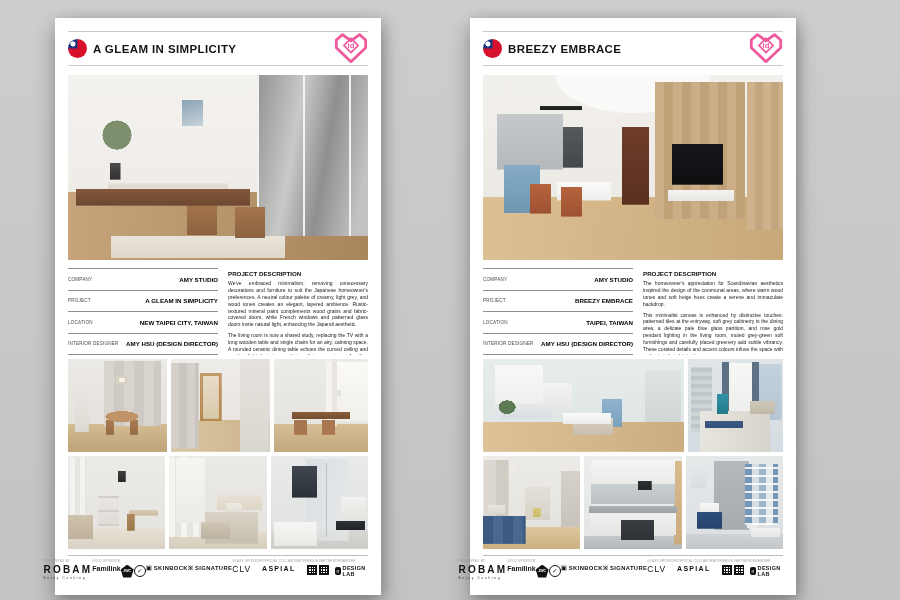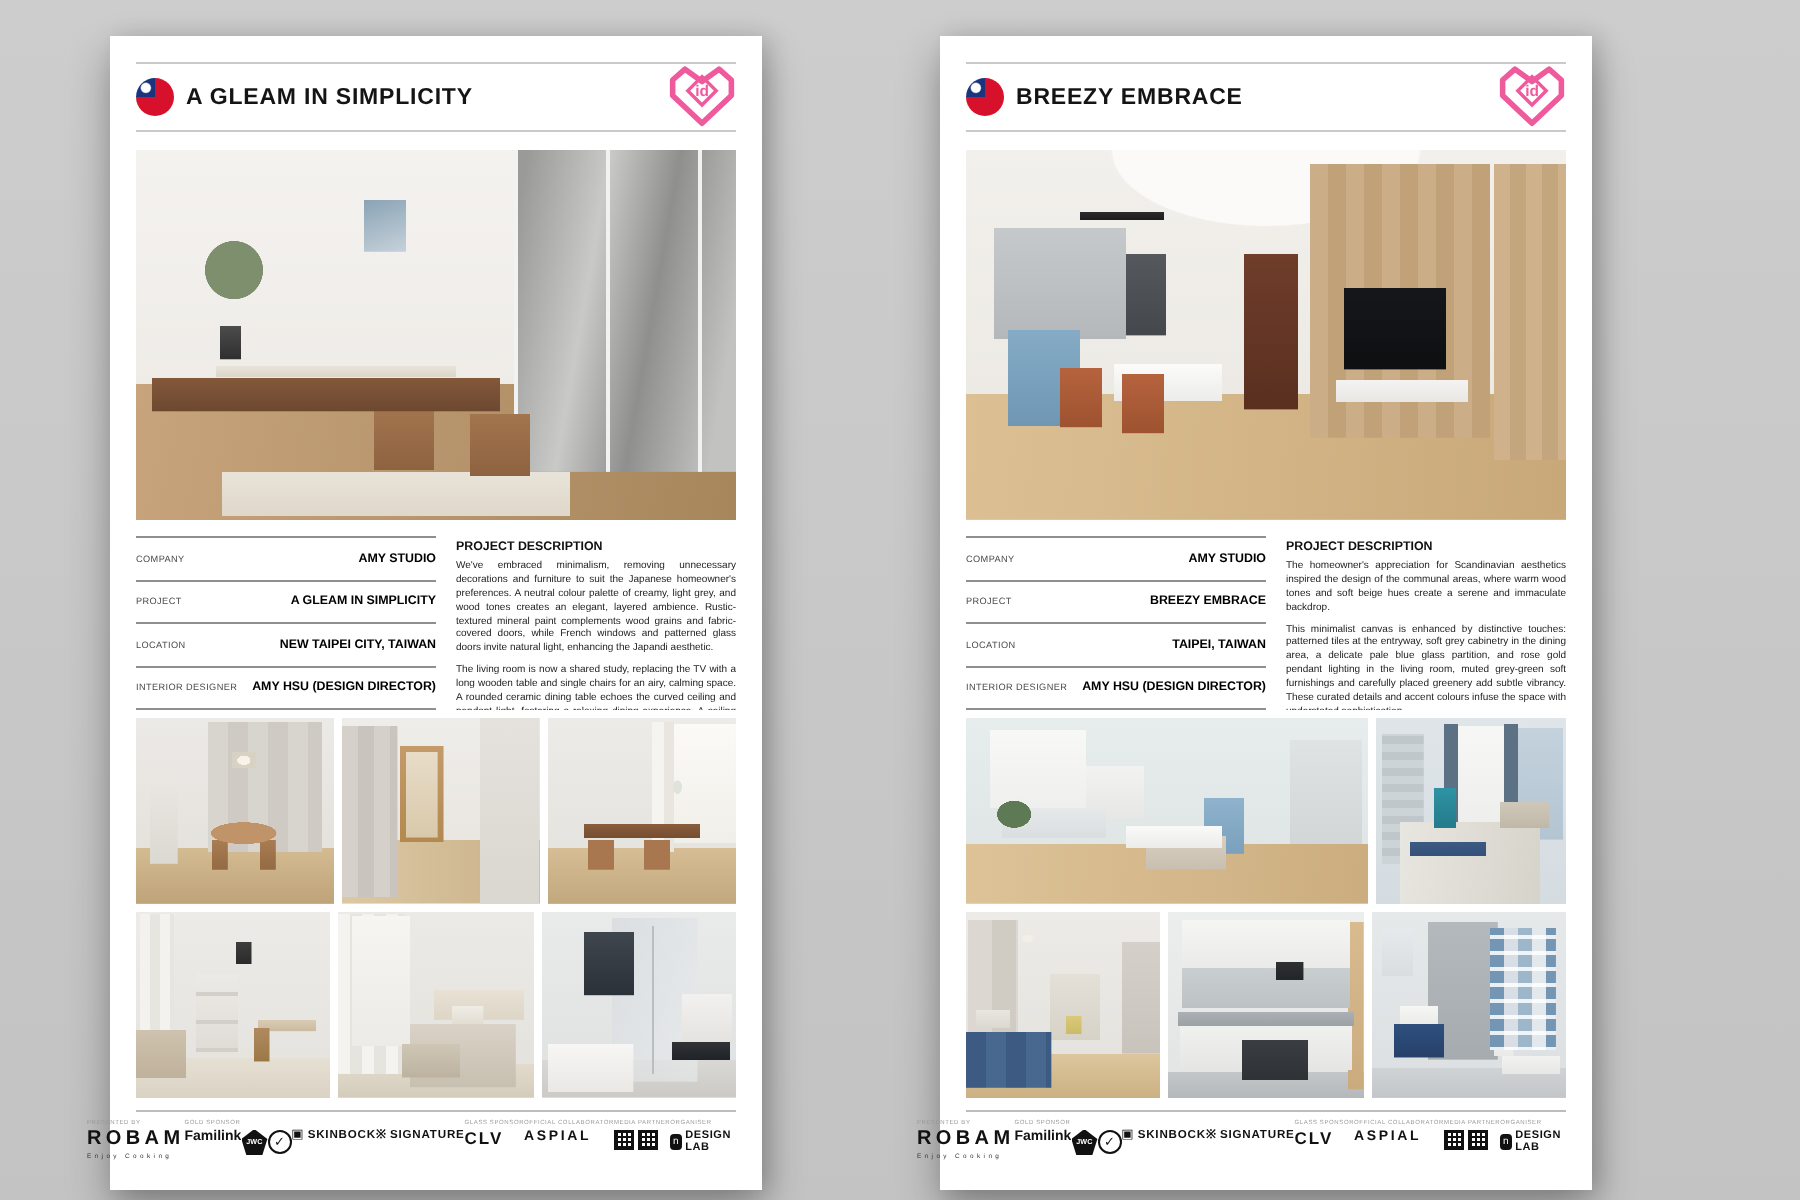--- a/index.html
+++ b/index.html
@@ -53,21 +53,21 @@
   .fam{font-size:7px;font-weight:800;color:#111;line-height:1;}
   .hrow{display:flex;align-items:center;gap:2px;}
   .sname{font-size:5.8px;font-weight:800;letter-spacing:.4px;color:#111;}
   .pent{width:13px;height:13px;background:#111;color:#fff;font-size:3.6px;font-weight:bold;
         clip-path:polygon(50% 0,100% 38%,81% 100%,19% 100%,0 38%);
         display:flex;align-items:center;justify-content:center;}
   .circ{width:12px;height:12px;border:1.3px solid #111;border-radius:50%;font-size:6.5px;color:#111;
         display:flex;align-items:center;justify-content:center;box-sizing:border-box;}
   .sqico{font-size:6.5px;line-height:1;color:#111;}
   .markico{font-size:6px;line-height:1;color:#111;font-weight:bold;}
-  .clv{font-size:8.5px;font-weight:700;letter-spacing:1px;color:#111;line-height:1;}
+  .clv{font-size:8.5px;font-weight:400;letter-spacing:1px;color:#111;line-height:1;}
   .asp{font-size:7px;font-weight:700;letter-spacing:1.3px;color:#111;line-height:1;}
   .qrwrap{display:flex;gap:2px;}
   .qr{width:10px;height:10px;border:1px solid #111;box-sizing:border-box;
       background-image:repeating-linear-gradient(0deg,#111 0 1px,transparent 1px 2.5px),
                        repeating-linear-gradient(90deg,#111 0 1px,#fff 1px 2.5px);}
   .dl{display:flex;align-items:center;gap:2px;}
   .dlico{width:8px;height:8px;background:#111;color:#fff;font-size:5px;border-radius:2px;
          display:flex;align-items:center;justify-content:center;}
   .dlname{font-size:5.5px;font-weight:800;color:#111;letter-spacing:.3px;}
 

